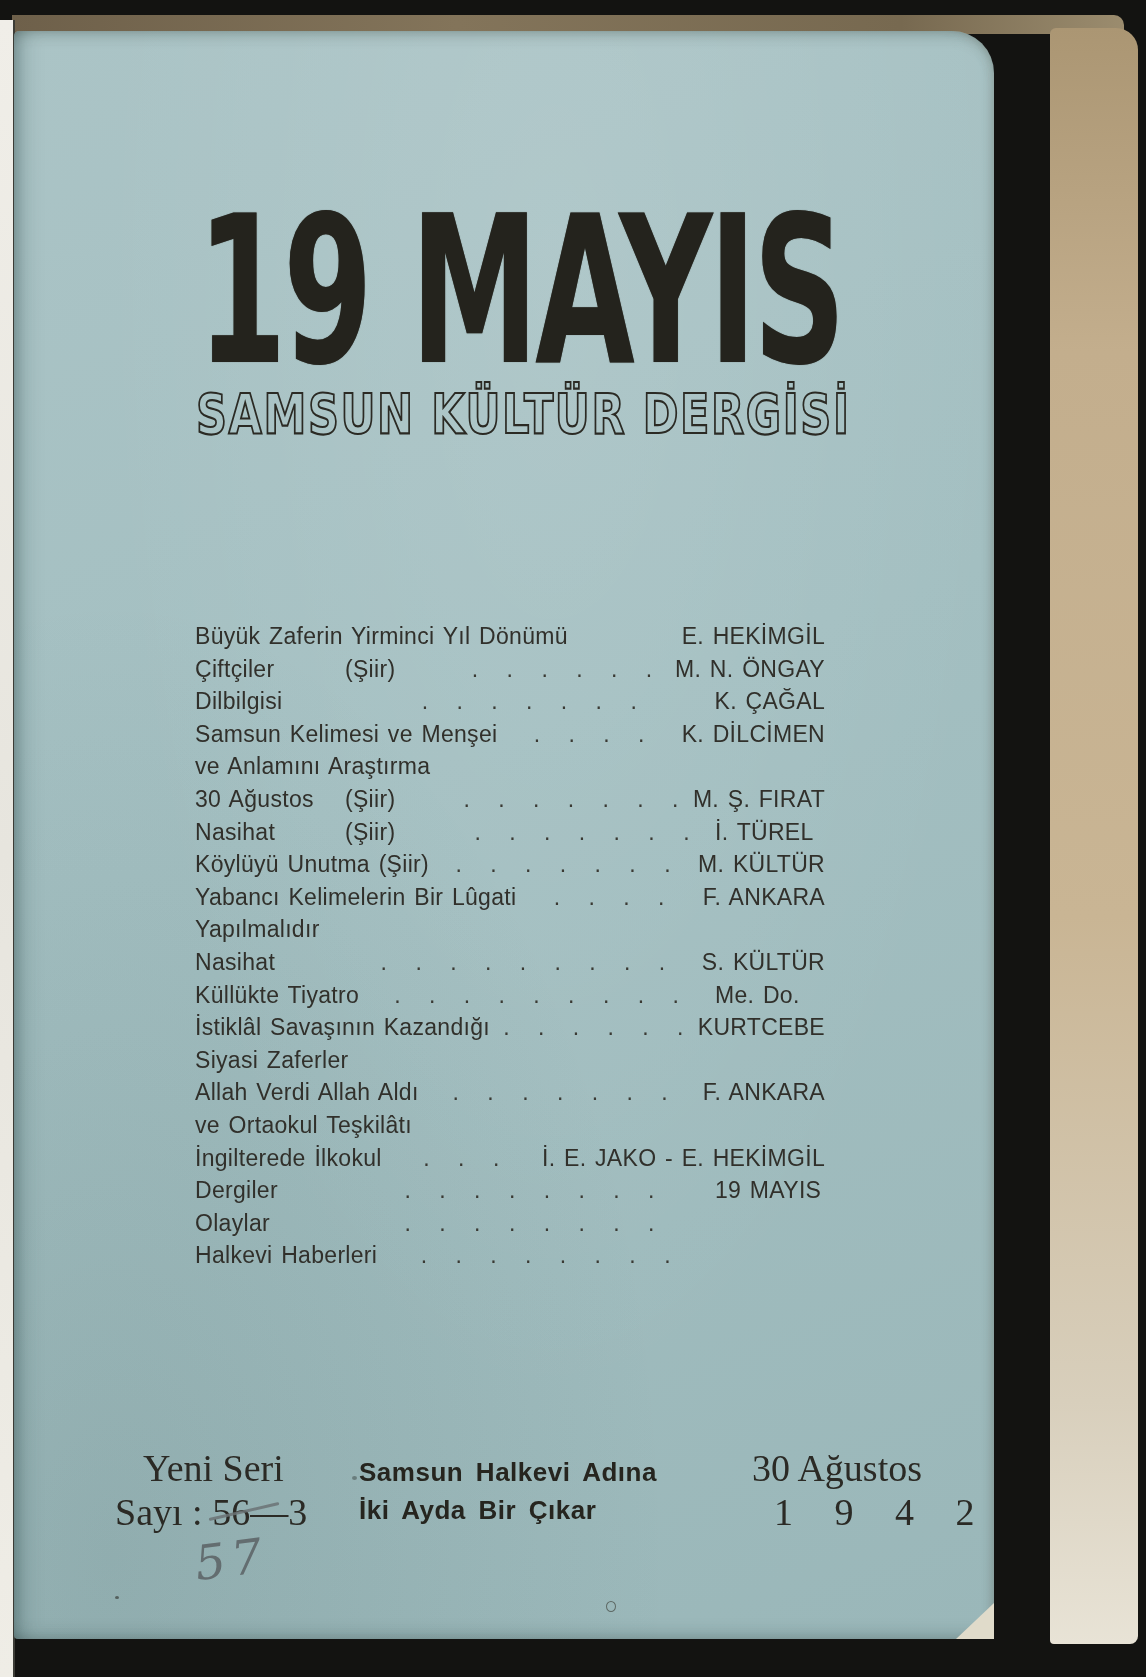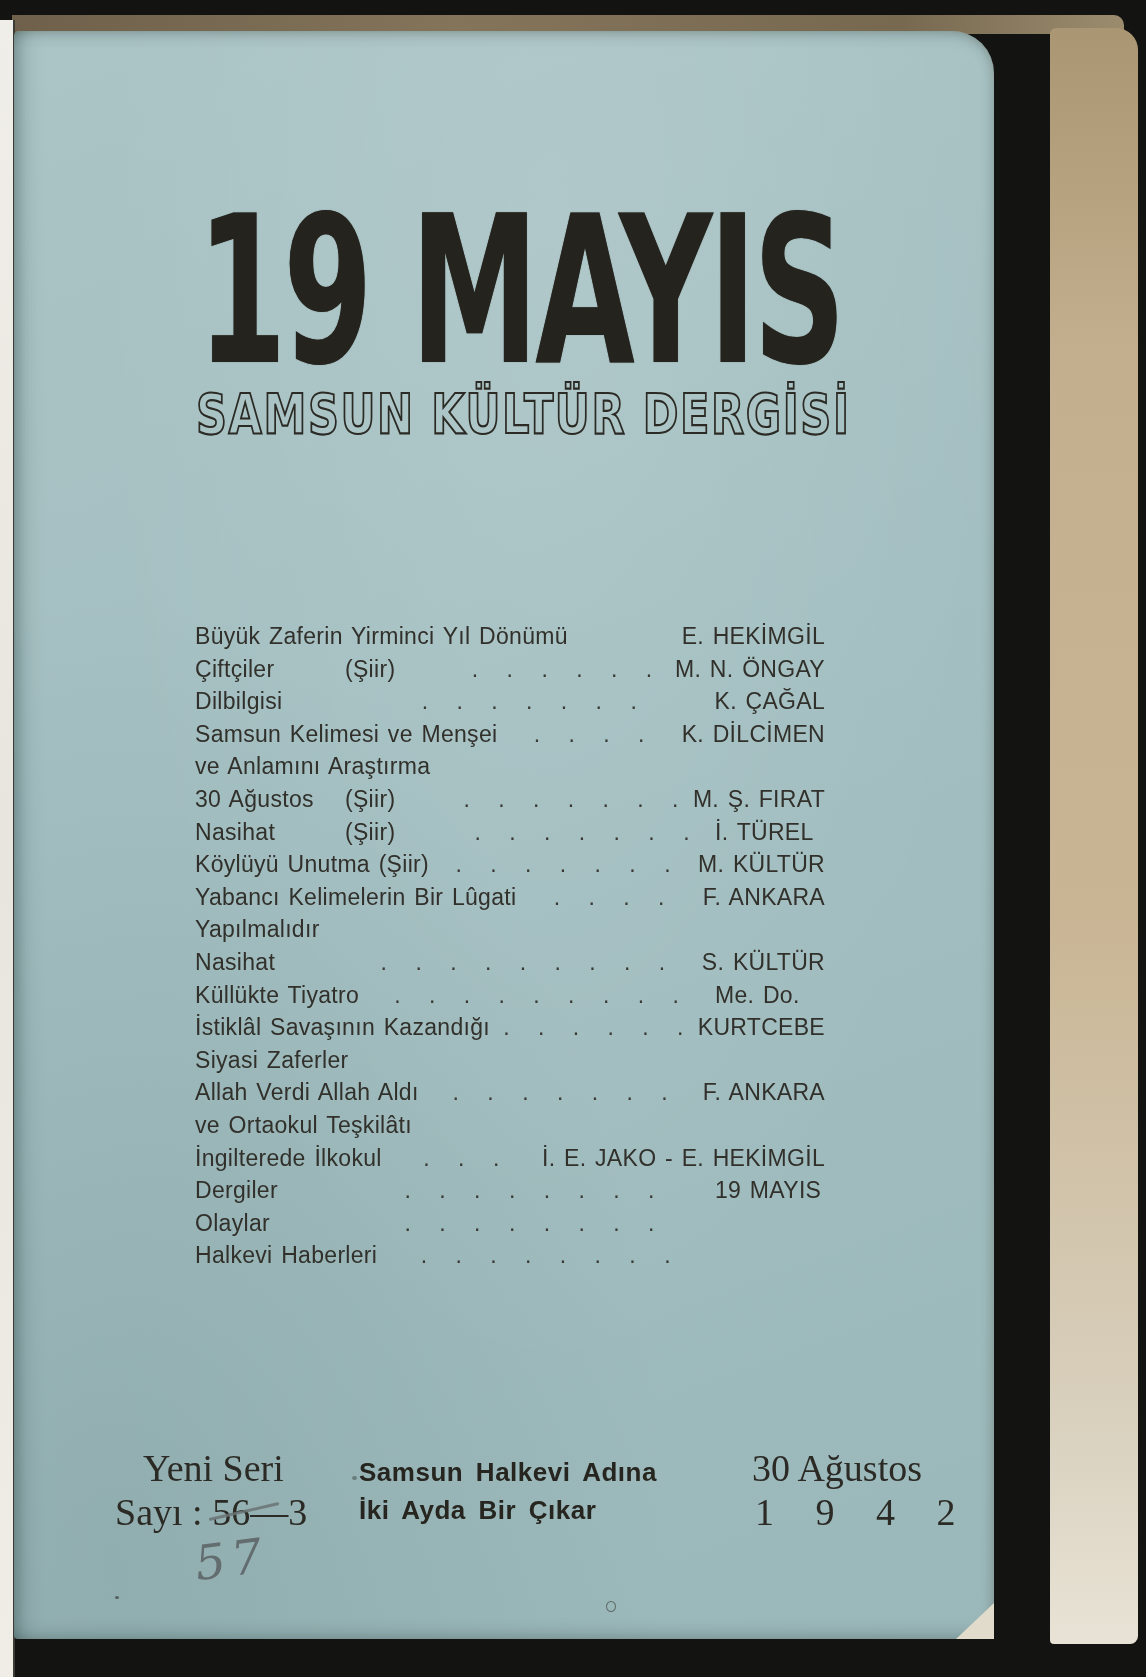--- a/index.html
+++ b/index.html
@@ -60,21 +60,21 @@
   .imp-bold{position:absolute;left:345px;width:340px;text-align:left;
     font-weight:700;font-size:26px;line-height:1;color:#26251f;
     letter-spacing:.5px;word-spacing:5px;white-space:nowrap;}
   .num-struck{position:relative;display:inline-block;}
   .num-struck::after{content:"";position:absolute;left:-4px;top:46%;width:72px;height:3px;
     background:#6b7375;border-radius:3px;transform:rotate(-13deg);opacity:.85;}
   .hand57{position:absolute;left:181px;top:1500px;
     font-family:"DejaVu Serif", serif;font-style:italic;
     font-size:48px;color:#5e6669;letter-spacing:6px;
     transform:rotate(-7deg);opacity:.9;}
-  .year{word-spacing:32px;}
+  .year{word-spacing:32px;margin-left:19px;}
   
   .circle-mark{position:absolute;left:592px;top:1570px;width:8px;height:9px;
     border:1.5px solid #4a4f48;border-radius:50%;opacity:.75;}
   .speck{position:absolute;left:101px;top:1565px;width:4px;height:3px;
     background:#3b3f3b;border-radius:50%;opacity:.7;}
   .speck2{position:absolute;left:338px;top:1445px;width:5px;height:4px;
     background:#46504e;border-radius:50%;opacity:.55;}
 </style>
 </head>
 <body>

